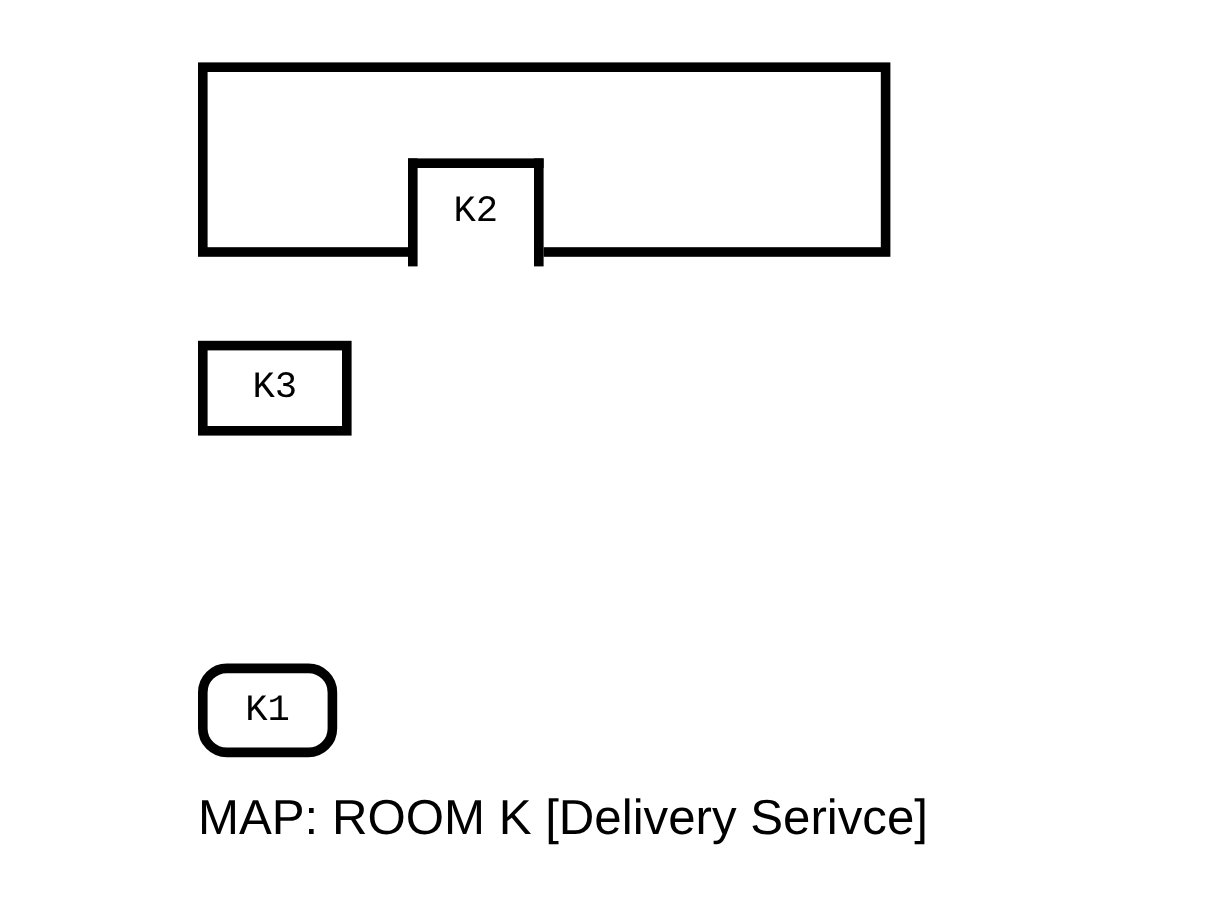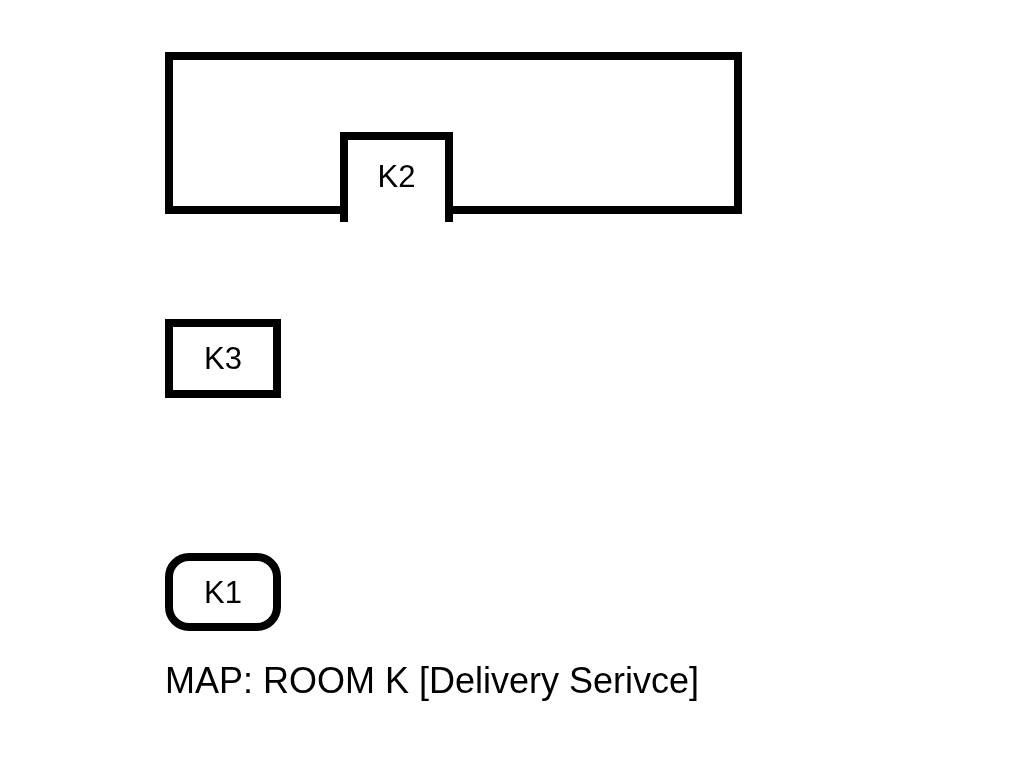--- a/index.html
+++ b/index.html
@@ -45,61 +45,61 @@
     width: 113px;
     height: 90px;
     border-bottom: none;
     background: #ffffff;
     z-index: 3;
   }
 
   
   .room-small-k3 {
     left: 165px;
-    top: 319px;
-    width: 116px;
+    top: 284px;
+    width: 128px;
     height: 79px;
   }
 
   .room-small-k1 {
     left: 165px;
     top: 553px;
     width: 116px;
     height: 78px;
     border-radius: 24px;
   }
 
   
   .room-label {
     position: absolute;
     inset: 0;
     display: flex;
     align-items: center;
     justify-content: center;
-    font-family: Liberation Sans, sans-serif;
+    font-family: Liberation Mono, monospace;
     font-size: 31px;
     line-height: 1;
     color: #000000;
     letter-spacing: 0px;
     user-select: none;
   }
 
   
   .room-alcove .room-label {
     align-items: center;
     padding-bottom: 10px;
   }
 
   
   #map-caption {
     position: absolute;
     left: 165px;
     top: 661px;
     font-family: "Liberation Sans", sans-serif;
-    font-size: 36px;
+    font-size: 41px;
     line-height: 40px;
     color: #000000;
     white-space: nowrap;
   }
 </style>
 </head>
 <body>
 
 <div id="map-canvas">
 

